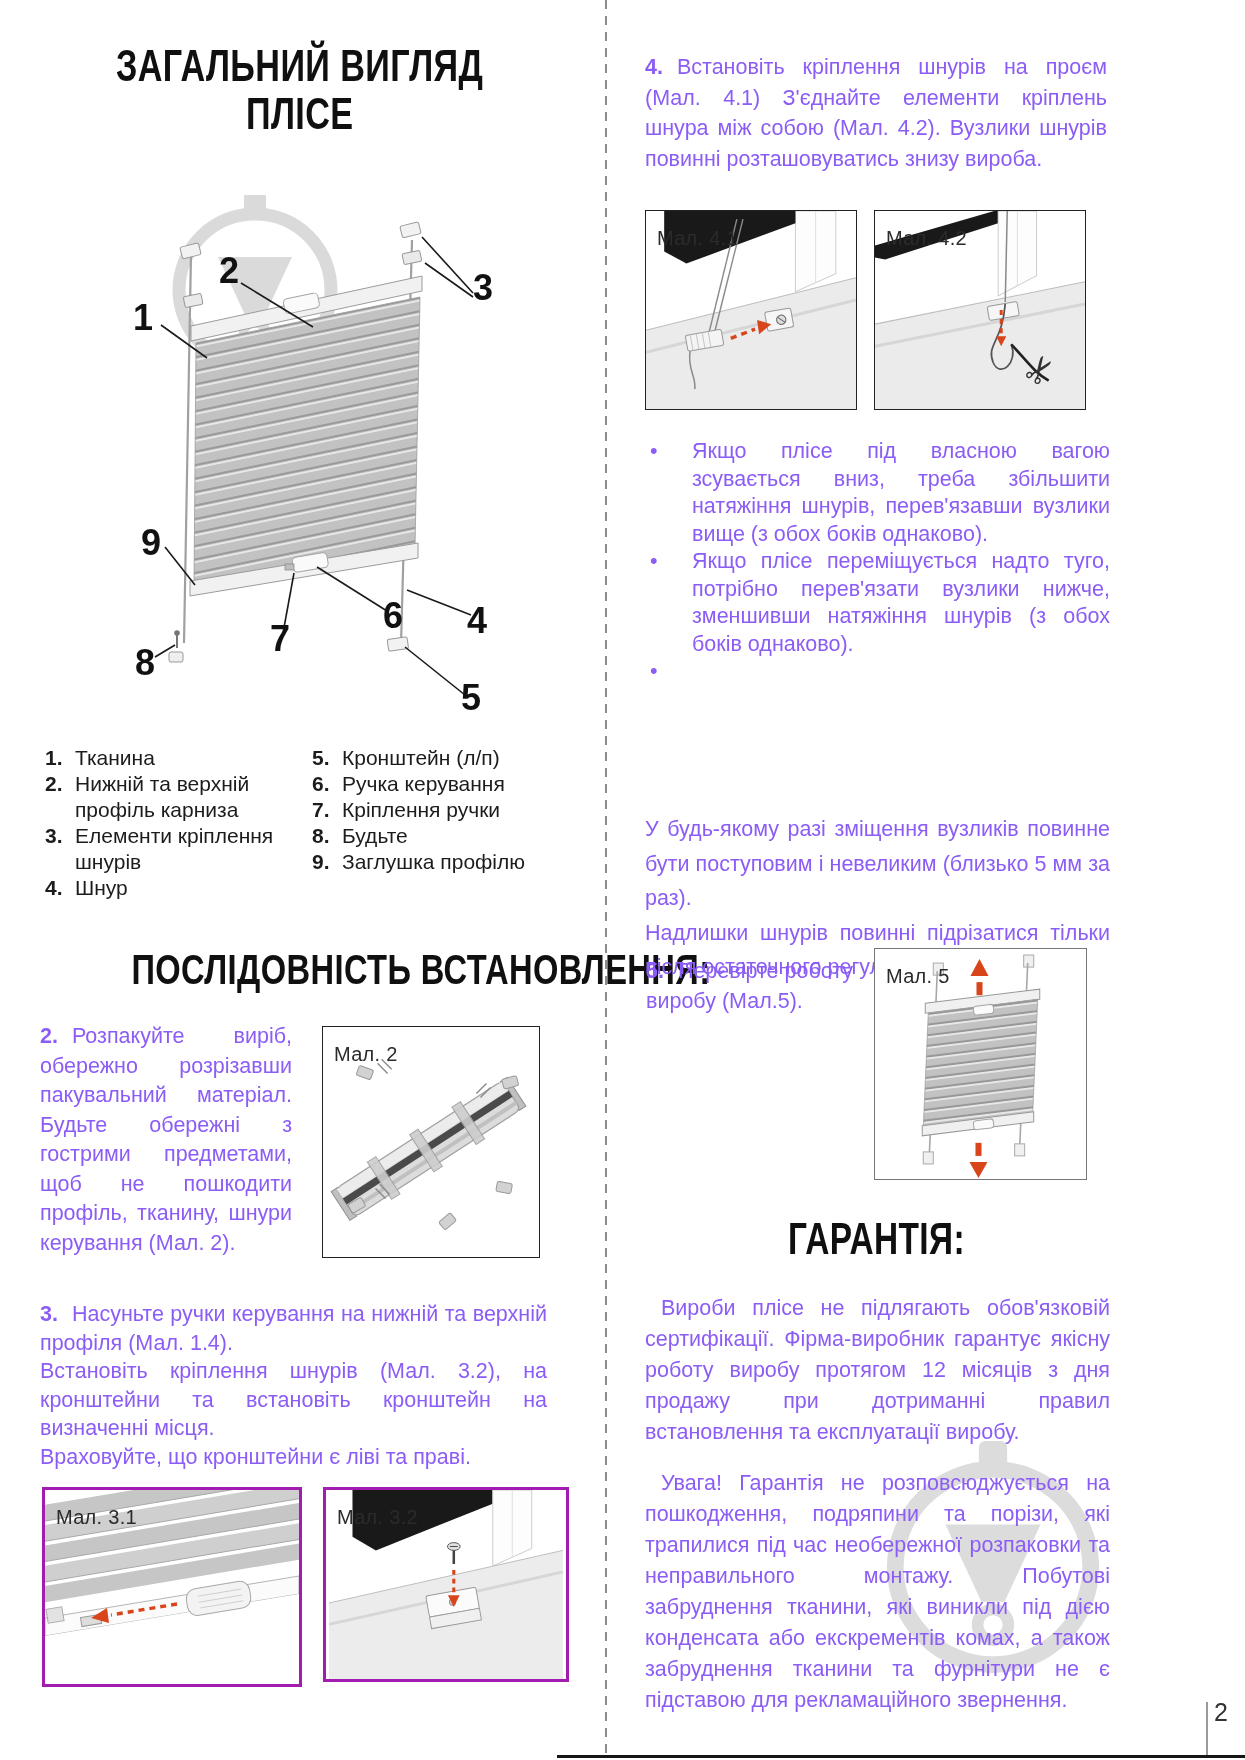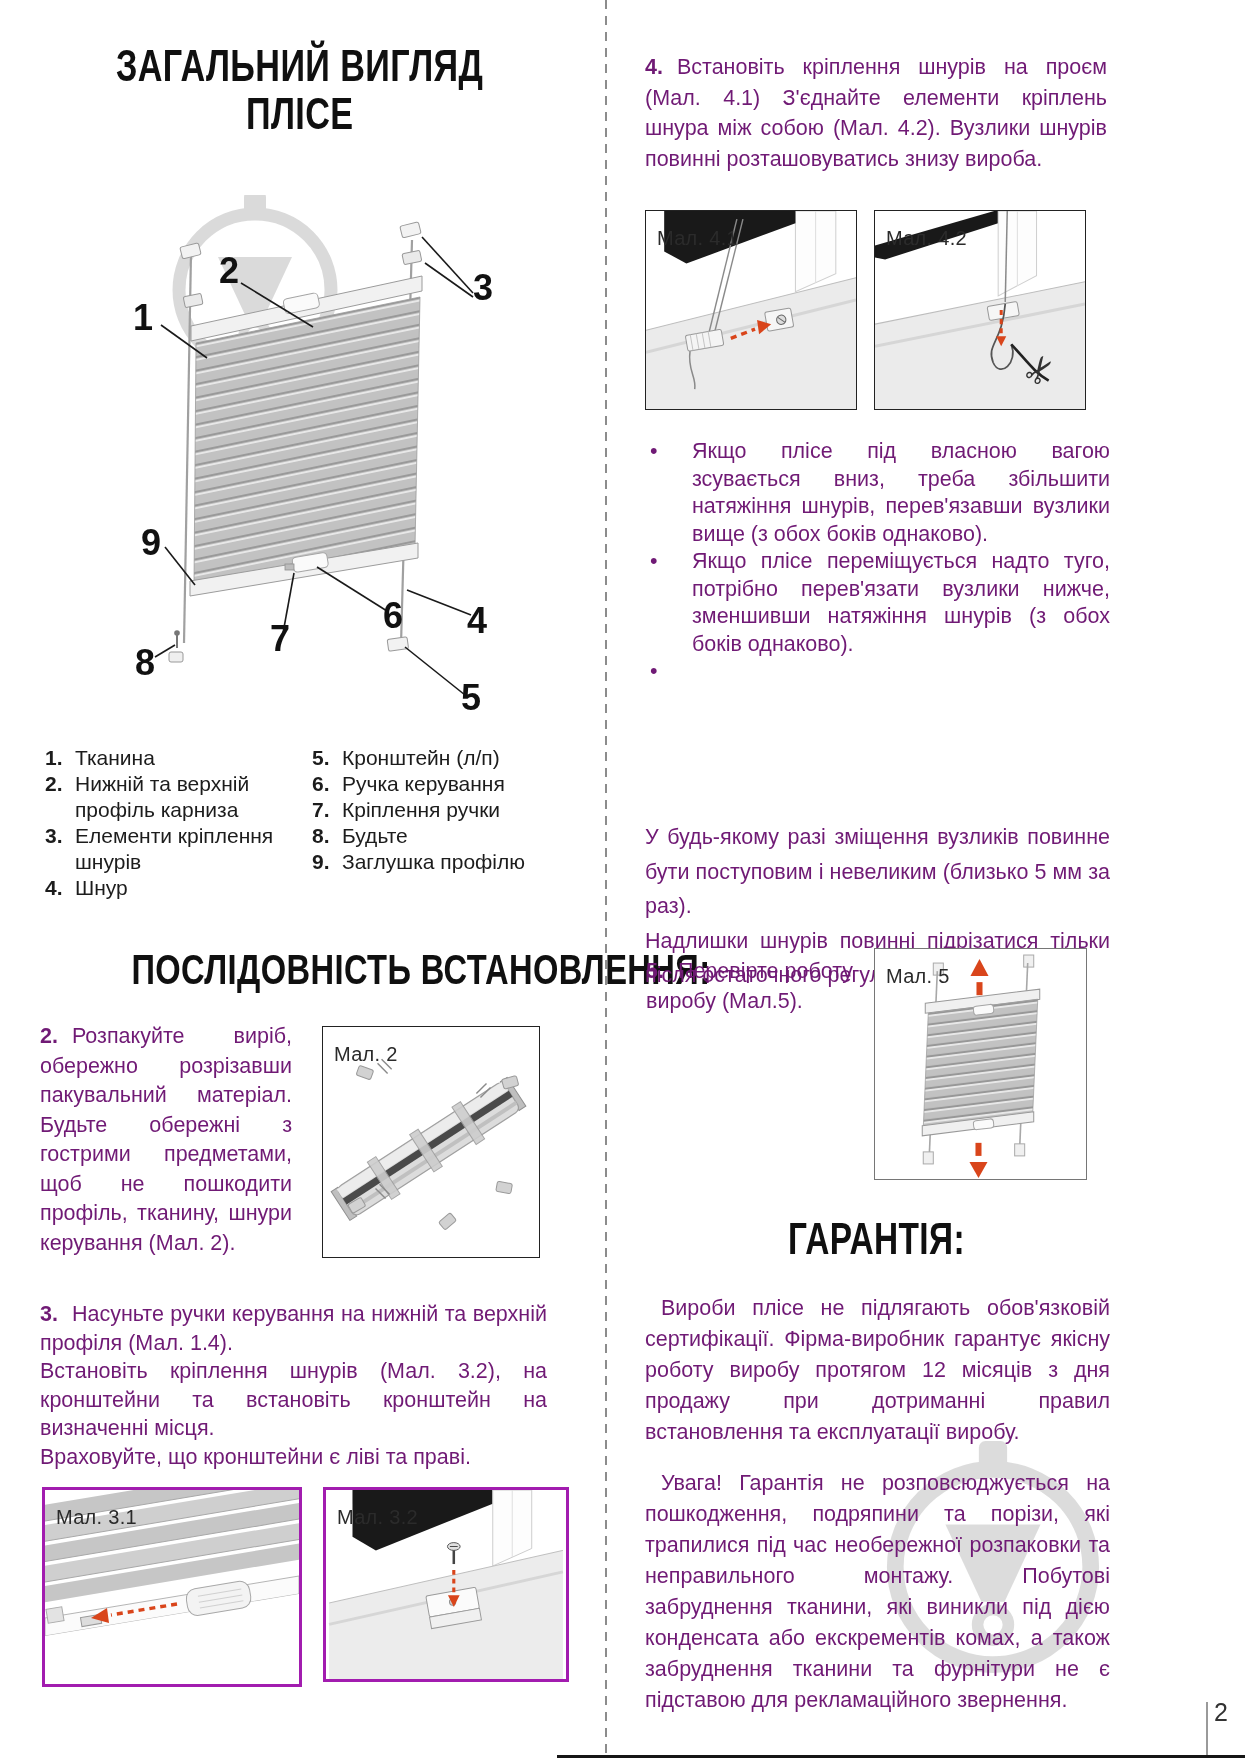--- a/index.html
+++ b/index.html
@@ -6,21 +6,21 @@
   .page{position:relative;width:1245px;height:1760px;background:#fff;
         font-family:"Liberation Sans",sans-serif;color:#1c1c1c;overflow:hidden;}
   .abs{position:absolute;}
   .cond{display:inline-block;font-weight:700;transform:scaleX(0.76);
         transform-origin:50% 50%;white-space:nowrap;letter-spacing:.5px;color:#101010;}
   .h-title{font-size:45px;line-height:48px;}
   .h-sub{font-size:24px;line-height:27px;}
   .h-seq{font-size:43px;line-height:46px;}
   .h-war{font-size:44px;line-height:46px;}
   .ctr{text-align:center;}
-  .body{font-size:21.5px;text-align:justify;color:#701a75;}
+  .body{font-size:21.5px;text-align:justify;color:#8b5cf6;}
   .body p{margin:0;}
   .num{font-weight:700;margin-right:14px;}
   .indent{text-indent:16px;}
   .figbox{position:absolute;background:#fff;box-sizing:border-box;}
   .b-thin{border:1.7px solid #222;}
   .b-thick{border:3px solid #a21caf;}
   .b-gray{border:1.3px solid #767676;}
   .figbox svg{display:block;width:100%;height:100%;}
   .figlabel{position:absolute;left:11px;top:16px;font-size:20px;color:#2b2b2b;
             letter-spacing:.3px;z-index:2;}
@@ -326,21 +326,21 @@
       </div>
     <div class="bullet">
       <span class="dot">•</span>
       <span class="bt">Якщо плісе переміщується надто туго, потрібно перев'язати вузлики нижче, зменшивши натяжіння шнурів (з обох боків однаково).</span>
       </div>
     <div class="bullet">
       <span class="dot">•</span>
       </div>
   </div>
 
-  <div class="abs body" style="left:645px;top:812px;width:465px;line-height:34.5px;margin-top:8px;">
+  <div class="abs body" style="left:645px;top:812px;width:465px;line-height:34.5px;">
     <p>У будь-якому разі зміщення вузликів повинне бути поступовим і невеликим (близько 5 мм за раз).</p>
     <p>Надлишки шнурів повинні підрізатися тільки після остаточного регулювання.</p>
   </div>
 
   <div class="abs body" style="left:646px;top:956px;width:216px;line-height:30px;text-align:left;">
     <span class="num">5.</span><span>Перевірте роботу виробу (Мал.5).</span>
   </div>
 
   <div class="figbox b-gray" style="left:874px;top:948px;width:213px;height:232px;">
     <div class="figlabel">Мал. 5</div>

